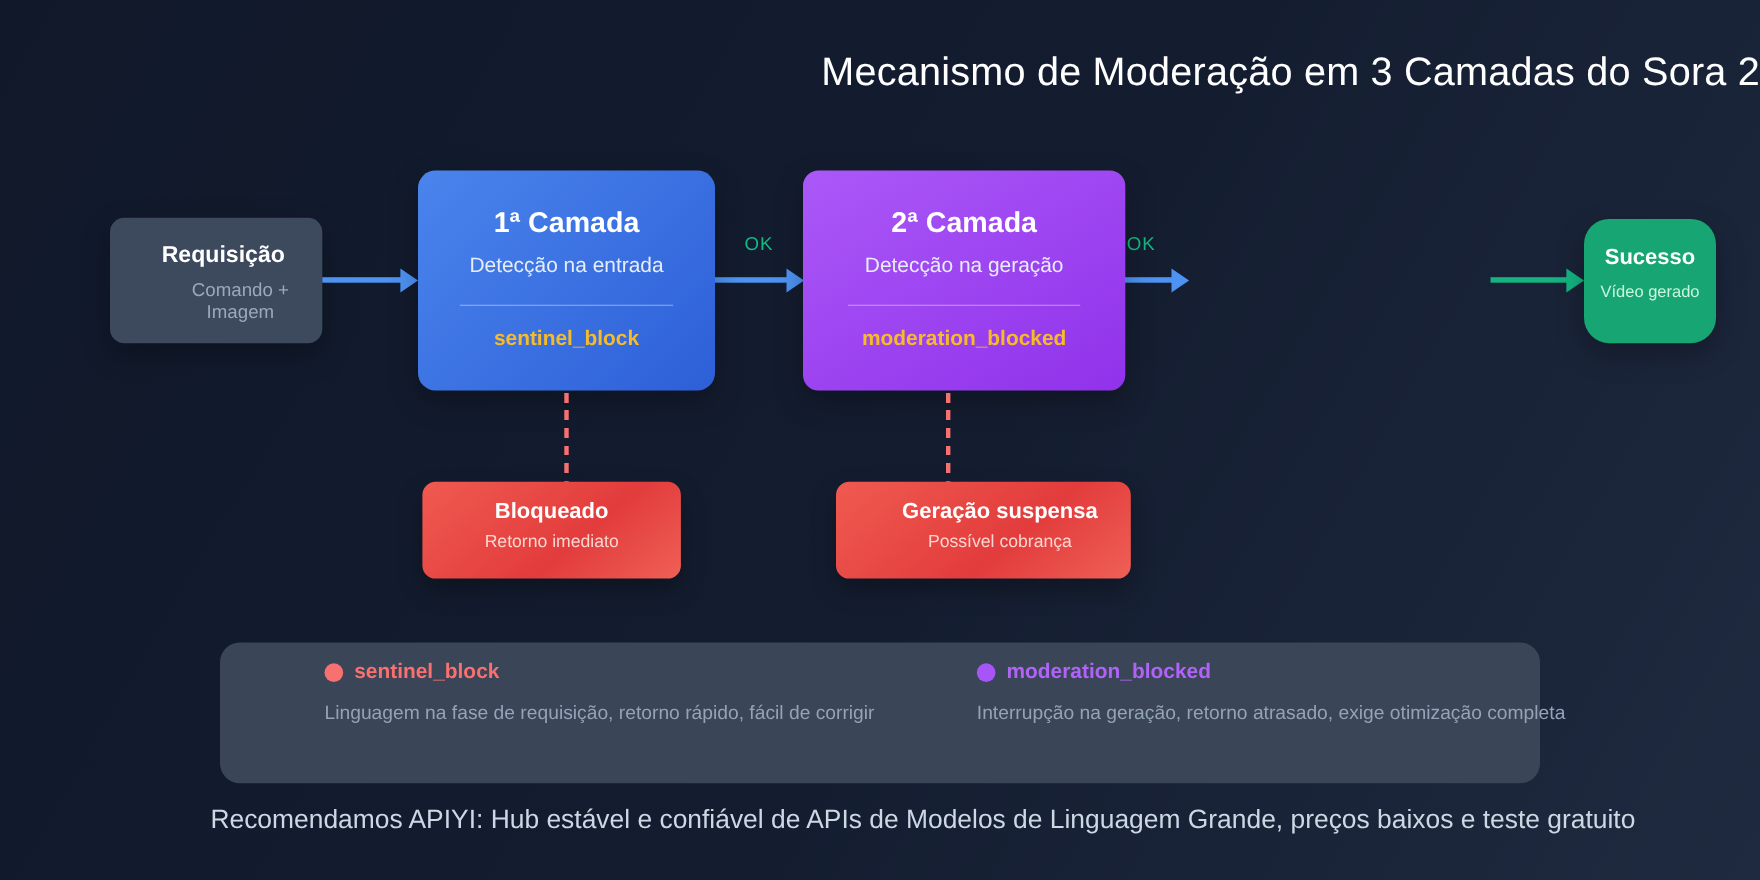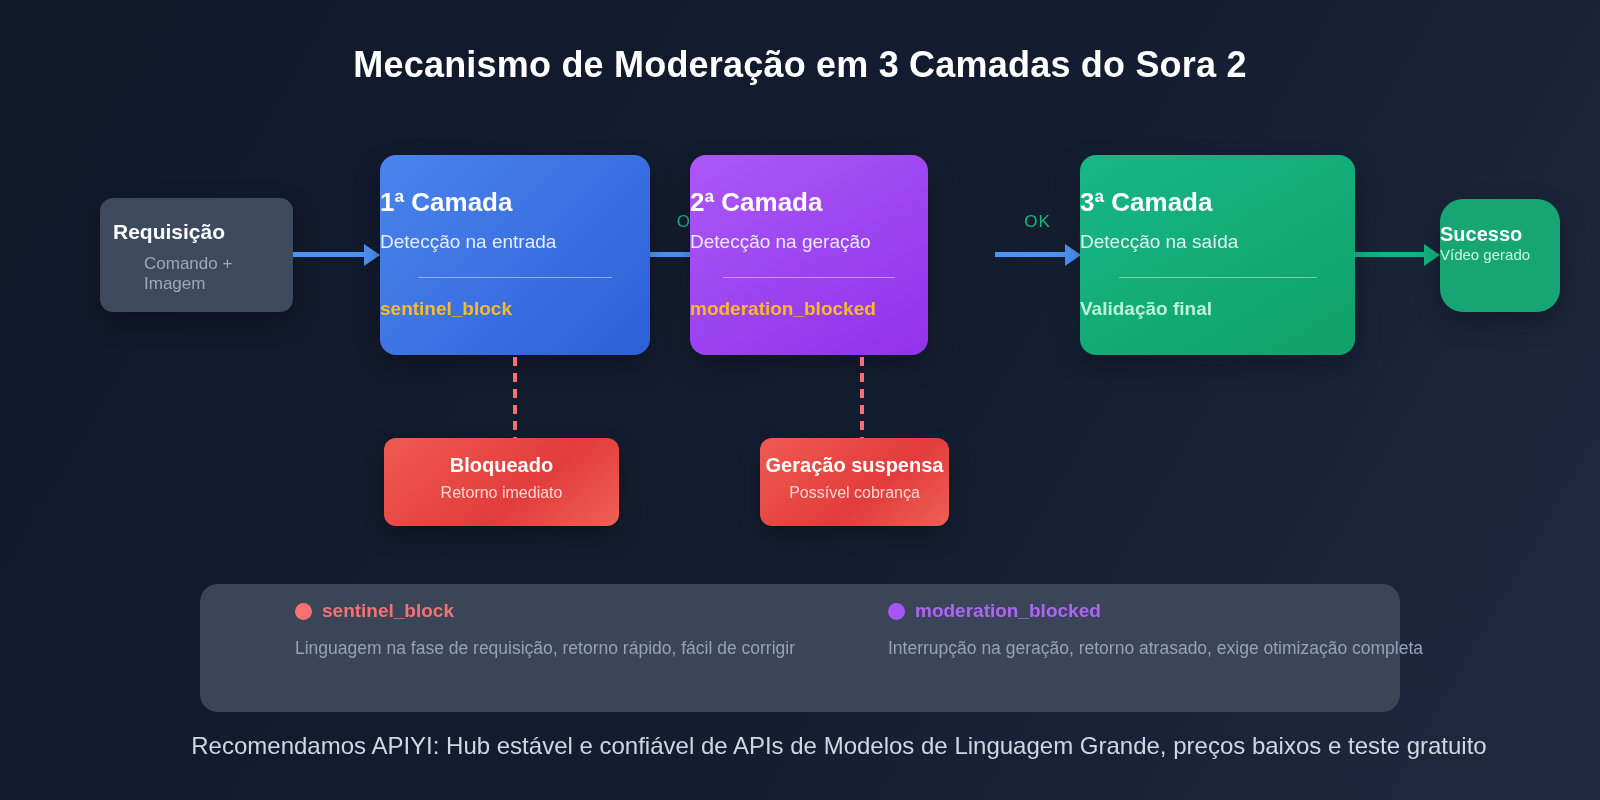--- a/index.html
+++ b/index.html
@@ -3,40 +3,40 @@
 <meta charset="utf-8">
 <style>
   html,body{margin:0;padding:0;background:#0f1726;}
   #stage{
     position:relative;width:1600px;height:800px;overflow:hidden;
     background:linear-gradient(120deg,#10182a 0%,#141d30 55%,#1f2a40 100%);
     font-family:"Liberation Sans","DejaVu Sans",sans-serif;
     color:#fff;
   }
   .page-title{
-    position:absolute;top:44px;left:0;width:100%;text-align:center;
-    font-size:36px;font-weight:700;letter-spacing:.2px;color:#ffffff;
+    position:absolute;top:44px;left:0;width:100%;text-align:right;
+    font-size:36px;font-weight:400;letter-spacing:.2px;color:#ffffff;
   }
   
-  .box{position:absolute;border-radius:14px;text-align:left;box-shadow:0 10px 26px rgba(0,0,0,.28);}
+  .box{position:absolute;border-radius:14px;text-align:center;box-shadow:0 10px 26px rgba(0,0,0,.28);}
   .request-box{left:100px;top:198px;width:193px;height:114px;background:#3d4a5e;border-radius:13px;}
   .request-box .t{margin-top:22px;font-size:21px;font-weight:700;color:#fff;margin-left:13px;}
   .request-box .s{margin-top:10px;font-size:17px;color:#9aa8bb;padding-left:44px;}
   .layer{top:155px;height:200px;border-radius:16px;}
   .layer1{left:380px;width:270px;background:linear-gradient(135deg,#4a84ec 0%,#2d5fd8 100%);}
-  .layer2{left:690px;width:238px;background:linear-gradient(150deg,#ab58f8 0%,#9032ea 100%);}
+  .layer2{left:730px;width:293px;background:linear-gradient(150deg,#ab58f8 0%,#9032ea 100%);border-radius:14px;}
   .layer3{left:1080px;width:275px;background:linear-gradient(150deg,#17b786 0%,#0fa168 100%);}
   .layer .t{margin-top:32px;font-size:26px;font-weight:700;color:#fff;}
   .layer .s{margin-top:13px;font-size:19px;color:#e6edf7;}
   .layer .divider{margin:24px auto 0;width:72%;height:0;border-top:1px solid rgba(255,255,255,.45);}
   .layer .tag{margin-top:20px;font-size:19px;font-weight:700;color:#f7bb26;}
   .layer3 .tag{color:#b9f4d9;}
   .success-box{left:1440px;top:199px;width:120px;height:113px;background:#16a573;border-radius:23px;}
   .success-box .t{margin-top:24px;font-size:20px;font-weight:700;color:#fff;}
-  .success-box .s{font-size:15px;color:#c9f7de;white-space:nowrap;}
+  .success-box .s{margin-top:11px;font-size:15px;color:#c9f7de;white-space:nowrap;}
   
   .arrow{position:absolute;top:252px;height:5px;background:#4d93f2;}
   .arrow::after{content:'';position:absolute;right:-15px;top:50%;transform:translateY(-50%);
     border-left:16px solid #4d93f2;border-top:11px solid transparent;border-bottom:11px solid transparent;}
   .arrow.green{background:#14b380;}
   .arrow.green::after{border-left-color:#14b380;}
   .a1{left:293px;width:72px;}
   .a2{left:650px;width:66px;}
   .a3{left:995px;width:71px;}
   .a4{left:1355px;width:70px;}
@@ -45,21 +45,21 @@
   .ok2{left:995px;width:85px;}
   
   .drop{position:absolute;top:357px;width:4px;height:81px;
     background:repeating-linear-gradient(to bottom,#f87171 0 9px,transparent 9px 16px);}
   .d1{left:513px;}
   .d2{left:860px;}
   .fail{position:absolute;top:438px;height:88px;border-radius:12px;text-align:center;
     background:linear-gradient(140deg,#f05a50 0%,#e23c3c 60%,#ef6055 100%);
     box-shadow:0 10px 22px rgba(0,0,0,.3);}
   .f1{left:384px;width:235px;}
-  .f2{left:760px;width:189px;}
+  .f2{left:760px;width:238px;padding-left:30px;}
   .fail .t{margin-top:16px;font-size:20px;font-weight:700;color:#fff;}
   .fail .s{margin-top:7px;font-size:16px;color:#fcd5d0;}
   
   .legend{position:absolute;left:200px;top:584px;width:1200px;height:128px;
     background:#3a4557;border-radius:18px;}
   .legend-col{position:absolute;top:16px;}
   .lc1{left:95px;}
   .lc2{left:688px;}
   .legend-head{display:flex;align-items:center;gap:10px;font-size:19px;font-weight:700;}
   .dot{width:17px;height:17px;border-radius:50%;}
@@ -98,26 +98,20 @@
     <div class="tag">sentinel_block</div>
   </div>
 
   <div class="box layer layer2">
     <div class="t">2ª Camada</div>
     <div class="s">Detecção na geração</div>
     <div class="divider"></div>
     <div class="tag">moderation_blocked</div>
   </div>
 
-  <div class="box layer layer3">
-    <div class="t">3ª Camada</div>
-    <div class="s">Detecção na saída</div>
-    <div class="divider"></div>
-    <div class="tag">Validação final</div>
-  </div>
 
   <div class="box success-box">
     <div class="t">Sucesso</div>
     <div class="s">Vídeo gerado</div>
   </div>
 
   <div class="drop d1"></div>
   <div class="drop d2"></div>
 
   <div class="fail f1">

